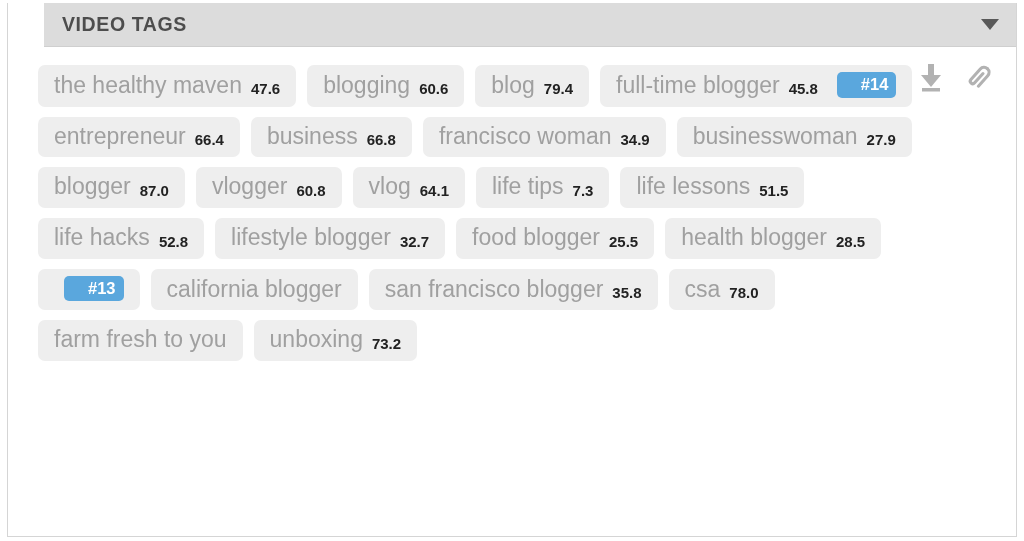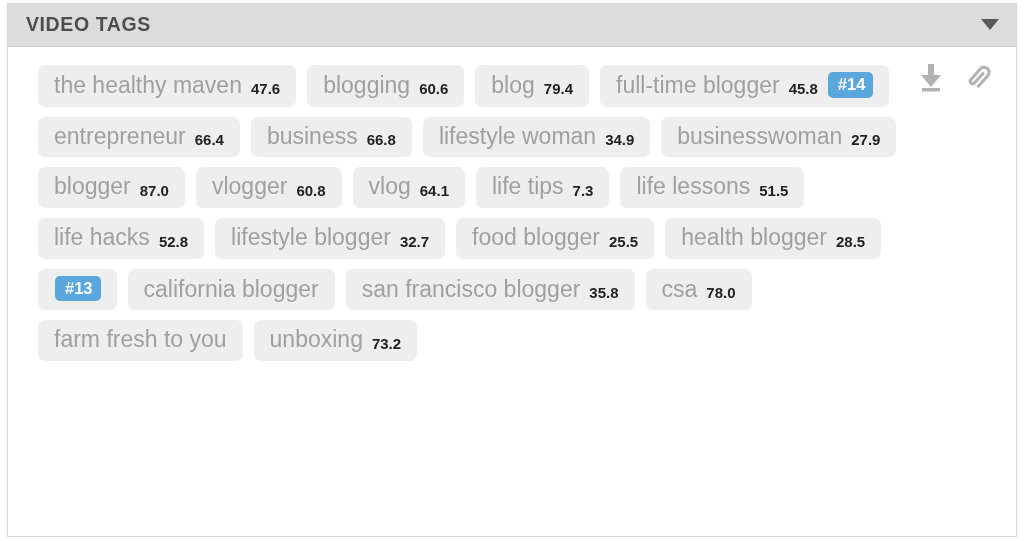--- a/index.html
+++ b/index.html
@@ -31,20 +31,21 @@
   .panel-header {
     position: relative;
     height: 44px;
     min-height: 44px;
     background: #dcdcdc;
     border-bottom: 1px solid #cfcfcf;
     display: flex;
     align-items: center;
     padding: 0 8px 0 18px;
     box-sizing: border-box;
+    margin-left: 36px;
   }
 
   .panel-title {
     font-size: 19.5px;
     font-weight: bold;
     letter-spacing: 0.6px;
     color: #4d4d4d;
     line-height: 1;
     user-select: none;
   }
@@ -120,23 +121,23 @@
     color: #222222;
     line-height: 1.08;
   }
 
   .tag-rank {
     font-size: 16.5px;
     font-weight: bold;
     color: #ffffff;
     background: #5aa7dd;
     border-radius: 5px;
-    padding: 4px 8px 5px 10px;
+    padding: 4px 8px 5px 24px;
     line-height: 1;
-    margin-left: 1px;
+    margin-left: 10px;
   }
 </style>
 </head>
 <body>
 
 <div class="panel">
 
   <div class="panel-header">
     <span class="panel-title">VIDEO TAGS</span>
     <span class="collapse-toggle">
@@ -187,21 +188,21 @@
         </div>
         <div class="tag">
           <span class="tag-label">entrepreneur</span>
           <span class="tag-score">66.4</span>
         </div>
         <div class="tag">
           <span class="tag-label">business</span>
           <span class="tag-score">66.8</span>
         </div>
         <div class="tag">
-          <span class="tag-label">lifestyle woman</span>
+          <span class="tag-label">francisco woman</span>
           <span class="tag-score">34.9</span>
         </div>
         <div class="tag">
           <span class="tag-label">businesswoman</span>
           <span class="tag-score">27.9</span>
         </div>
         <div class="tag">
           <span class="tag-label">blogger</span>
           <span class="tag-score">87.0</span>
         </div>

